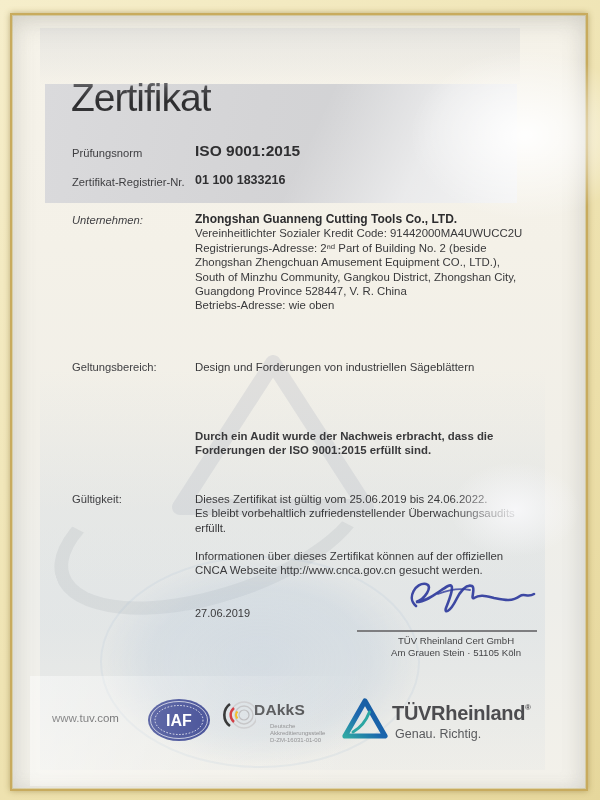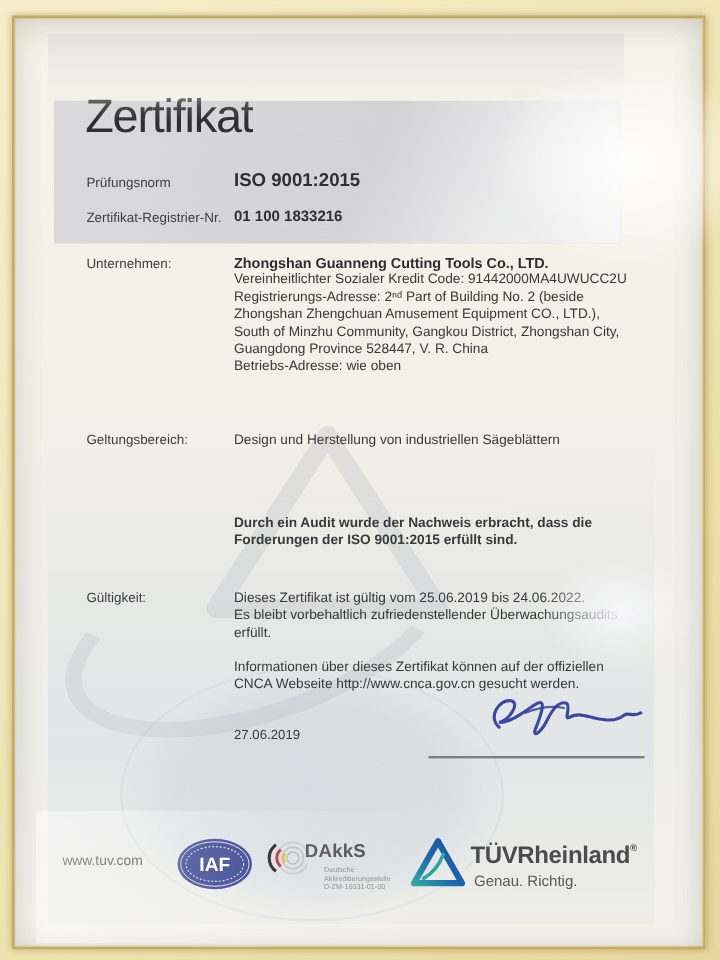--- a/index.html
+++ b/index.html
@@ -89,33 +89,33 @@
   <div class="gray-panel"></div>
 
   <div class="title">Zertifikat</div>
 
   <div class="lbl" style="top:147px;">Prüfungsnorm</div>
   <div class="val-bold" style="top:142px;font-size:15.5px;">ISO 9001:2015</div>
 
   <div class="lbl" style="top:176px;">Zertifikat-Registrier-Nr.</div>
   <div class="val-bold" style="top:173px;font-size:12.5px;text-align:right;">01 100 1833216</div>
 
-  <div class="lbl" style="top:214px;">Unternehmen:</div>
+  <div class="lbl" style="top:214px;font-style:italic;">Unternehmen:</div>
   <div class="block" style="top:212px;">
     <div class="bold">Zhongshan Guanneng Cutting Tools Co., LTD.</div>
     <div>Vereinheitlichter Sozialer Kredit Code: 91442000MA4UWUCC2U</div>
     <div>Registrierungs-Adresse: 2ⁿᵈ Part of Building No. 2 (beside</div>
     <div>Zhongshan Zhengchuan Amusement Equipment CO., LTD.),</div>
     <div>South of Minzhu Community, Gangkou District, Zhongshan City,</div>
     <div>Guangdong Province 528447, V. R. China</div>
     <div>Betriebs-Adresse: wie oben</div>
   </div>
 
   <div class="lbl" style="top:361px;">Geltungsbereich:</div>
-  <div class="block" style="top:360px;">Design und Herstellung von industriellen Sägeblättern</div>
+  <div class="block" style="top:360px;">Design und Forderungen von industriellen Sägeblättern</div>
 
   <div class="block" style="top:429px;font-weight:bold;">
     <div>Durch ein Audit wurde der Nachweis erbracht, dass die</div>
     <div>Forderungen der ISO 9001:2015 erfüllt sind.</div>
   </div>
 
   <div class="lbl" style="top:493px;">Gültigkeit:</div>
   <div class="block" style="top:492px;">
     <div>Dieses Zertifikat ist gültig vom 25.06.2019 bis 24.06.2022.</div>
     <div>Es bleibt vorbehaltlich zufriedenstellender Überwachungsaudits</div>
@@ -127,20 +127,24 @@
     <div>CNCA Webseite http://www.cnca.gov.cn gesucht werden.</div>
   </div>
 
   <div class="date">27.06.2019</div>
 
   <svg class="sig-svg" width="156" height="60" viewBox="0 0 156 60">
     <path d="M30 34 C20 26 30 10 40 12 C48 14 38 28 30 30 C42 30 54 18 62 14 C70 10 64 26 60 36 C58 42 64 40 70 28 C74 20 80 12 86 14 C90 16 84 28 88 26 C94 22 100 24 108 26 C118 28 126 30 134 24 C138 21 142 26 148 22" fill="none" stroke="#2f3b9d" stroke-width="2.6" stroke-linecap="round" opacity=".92"></path>
     <path d="M52 22 C62 18 74 16 84 18" fill="none" stroke="#2f3b9d" stroke-width="1.8" stroke-linecap="round" opacity=".8"></path>
   </svg>
   <div class="sig-line"></div>
+  <div class="issuer">
+    <div>TÜV Rheinland Cert GmbH</div>
+    <div>Am Grauen Stein · 51105 Köln</div>
+  </div>
 
   <div class="tuvcom">www.tuv.com</div>
 
   <svg class="iaf" width="66" height="46" viewBox="0 0 66 46">
     <ellipse cx="33" cy="23" rx="31" ry="21" fill="#2b3789"></ellipse>
     <ellipse cx="33" cy="23" rx="28.5" ry="18.5" fill="none" stroke="#ffffff" stroke-width=".8" opacity=".85"></ellipse>
     <ellipse cx="33" cy="23" rx="24" ry="14.5" fill="none" stroke="#ffffff" stroke-width=".9" stroke-dasharray="1.6 1.6" opacity=".9"></ellipse>
     <text x="33" y="29" text-anchor="middle" font-size="16" font-weight="bold" fill="#ffffff" font-family="Liberation Sans, DejaVu Sans, sans-serif">IAF</text>
   </svg>
 

